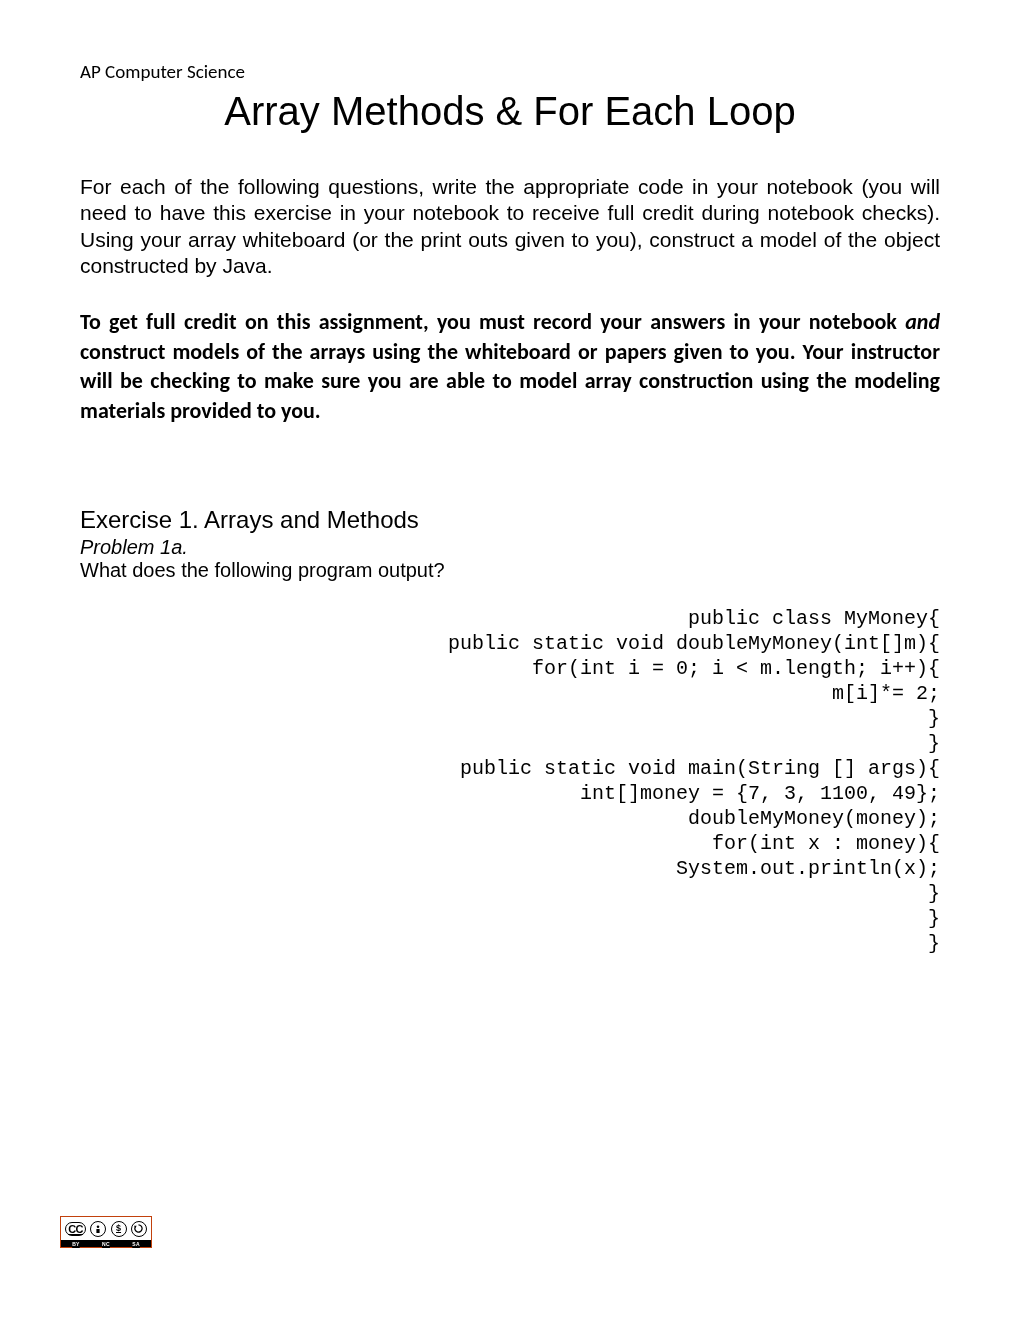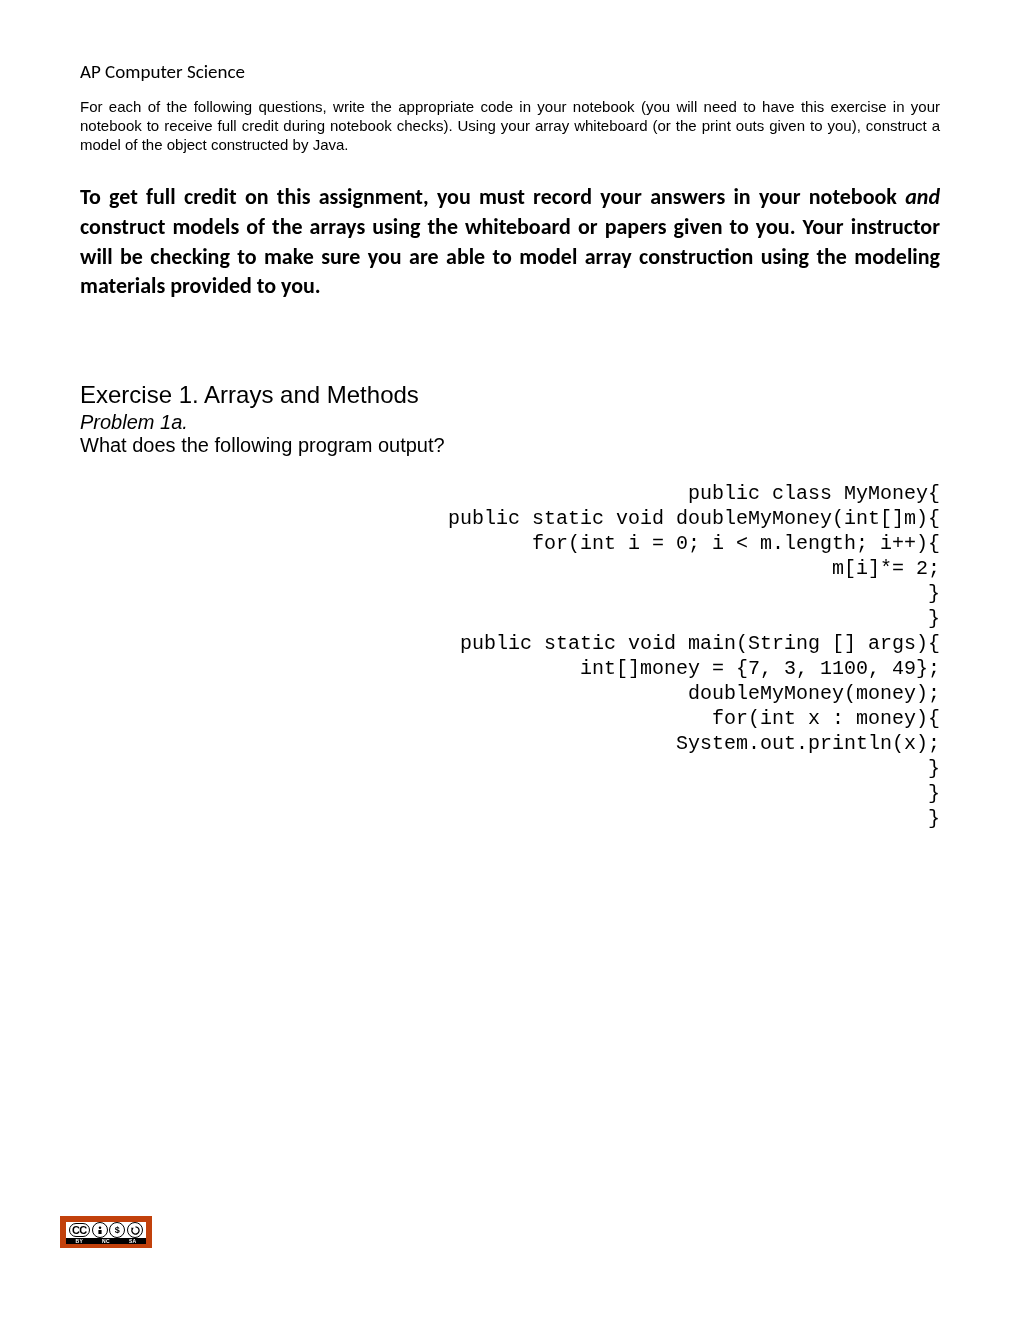--- a/index.html
+++ b/index.html
@@ -23,21 +23,21 @@
     font-size: 19px;
     margin-bottom: 6px;
   }
   .title {
     text-align: center;
     font-size: 40px;
     font-weight: normal;
     margin: 4px 0 40px 0;
   }
   .intro {
-    font-size: 15px;
+    font-size: 21px;
     line-height: 1.25;
     text-align: justify;
     margin-bottom: 28px;
   }
   .bold-block {
     font-family: Calibri, Arial, sans-serif;
     font-size: 22px;
     font-weight: bold;
     line-height: 1.35;
     text-align: justify;
@@ -70,25 +70,26 @@
     margin: 0;
     white-space: pre;
     text-align: right;
   }
   .license {
     position: absolute;
     left: 60px;
     bottom: 72px;
     width: 92px;
     height: 32px;
-    border: 6px solid #c2410c;
+    border: 1px solid #c2410c;
     background: #fff;
     display: flex;
     flex-direction: column;
     box-sizing: border-box;
+    text-decoration: underline;
   }
   .license-top {
     flex: 1;
     display: flex;
     align-items: center;
     justify-content: space-around;
     padding: 0 2px;
   }
   .cc-badge {
     font-weight: bold;
@@ -124,20 +125,21 @@
     letter-spacing: 0.3px;
   }
 </style>
 </head>
 <body>
 
 <div class="page">
 
   <div class="course-header">AP Computer Science</div>
 
+  <h1 class="title">Array Methods &amp; For Each Loop</h1>
 
   <p class="intro">For each of the following questions, write the appropriate code in your notebook (you will need to have this exercise in your notebook to receive full credit during notebook checks).  Using your array whiteboard (or the print outs given to you), construct a model of the object constructed by Java.</p>
 
   <p class="bold-block">
     <span>To get full credit on this assignment, you must record your answers in your notebook </span><span class="ital">and</span><span> construct models of the arrays using the whiteboard or papers given to you.  Your instructor will be checking to make sure you are able to model array construction using the modeling materials provided to you.</span>
   </p>
 
   <h2 class="ex-title">Exercise 1. Arrays and Methods</h2>
 
   <div class="problem-label">Problem 1a.</div>

